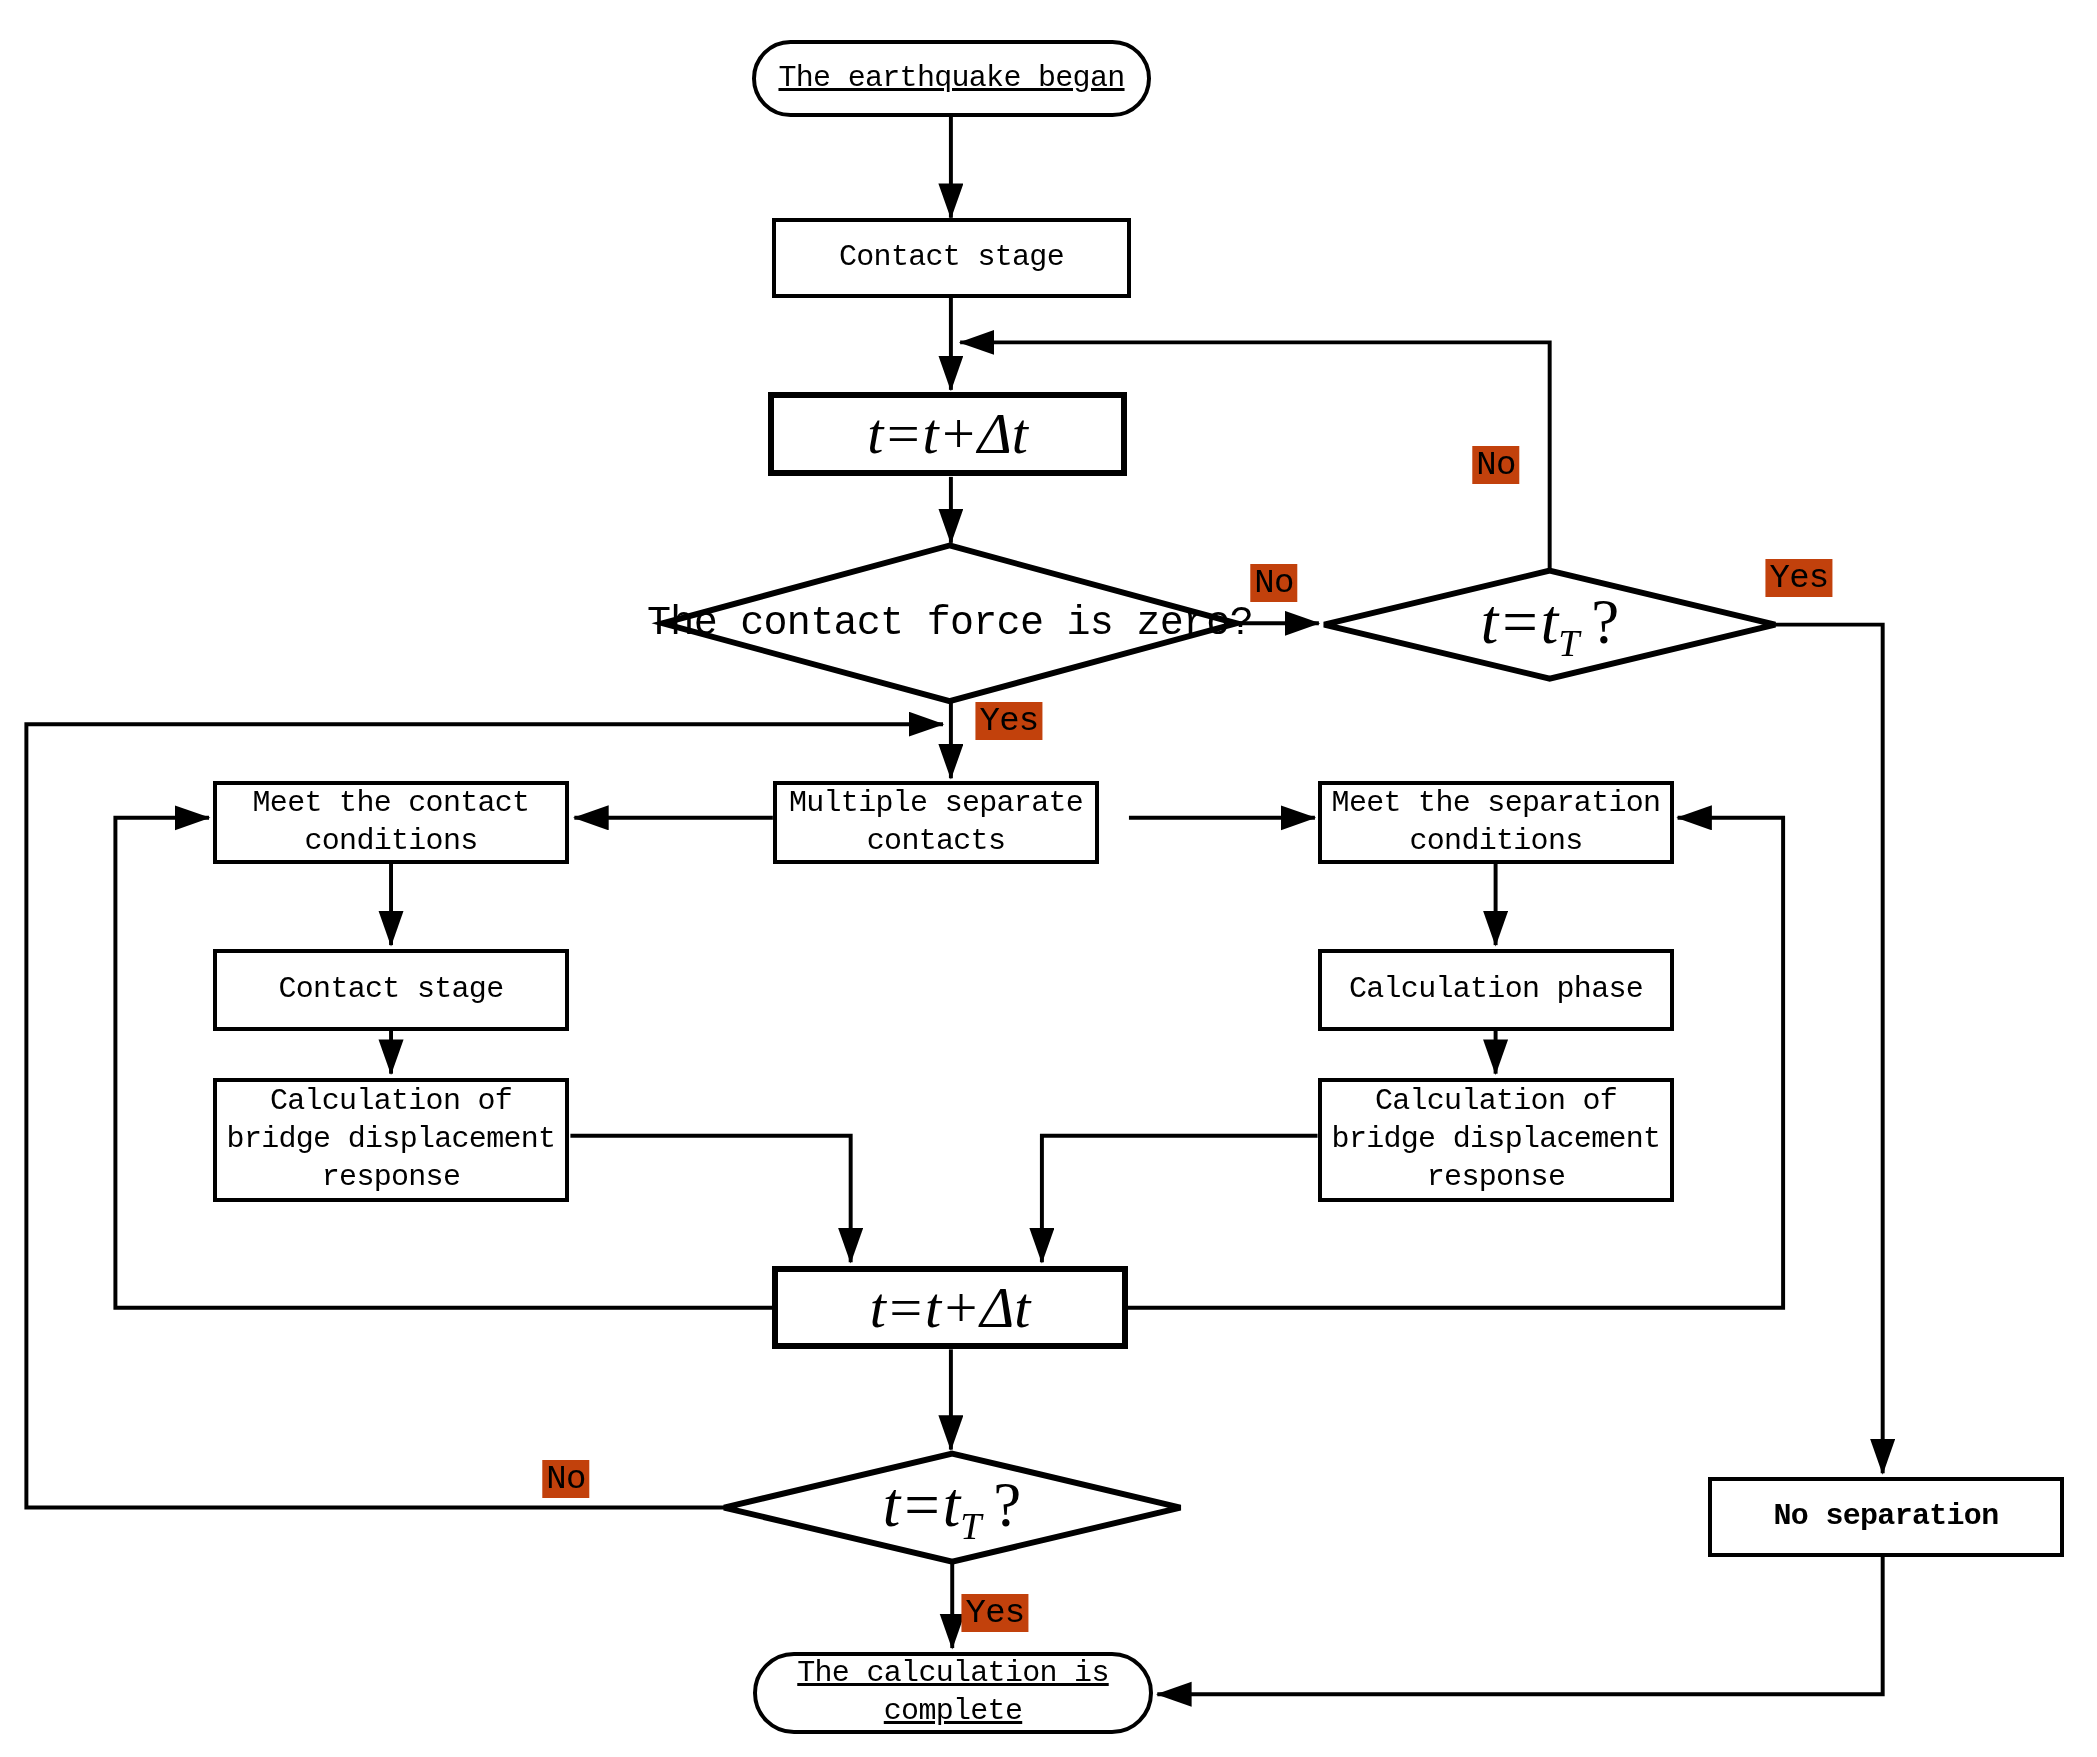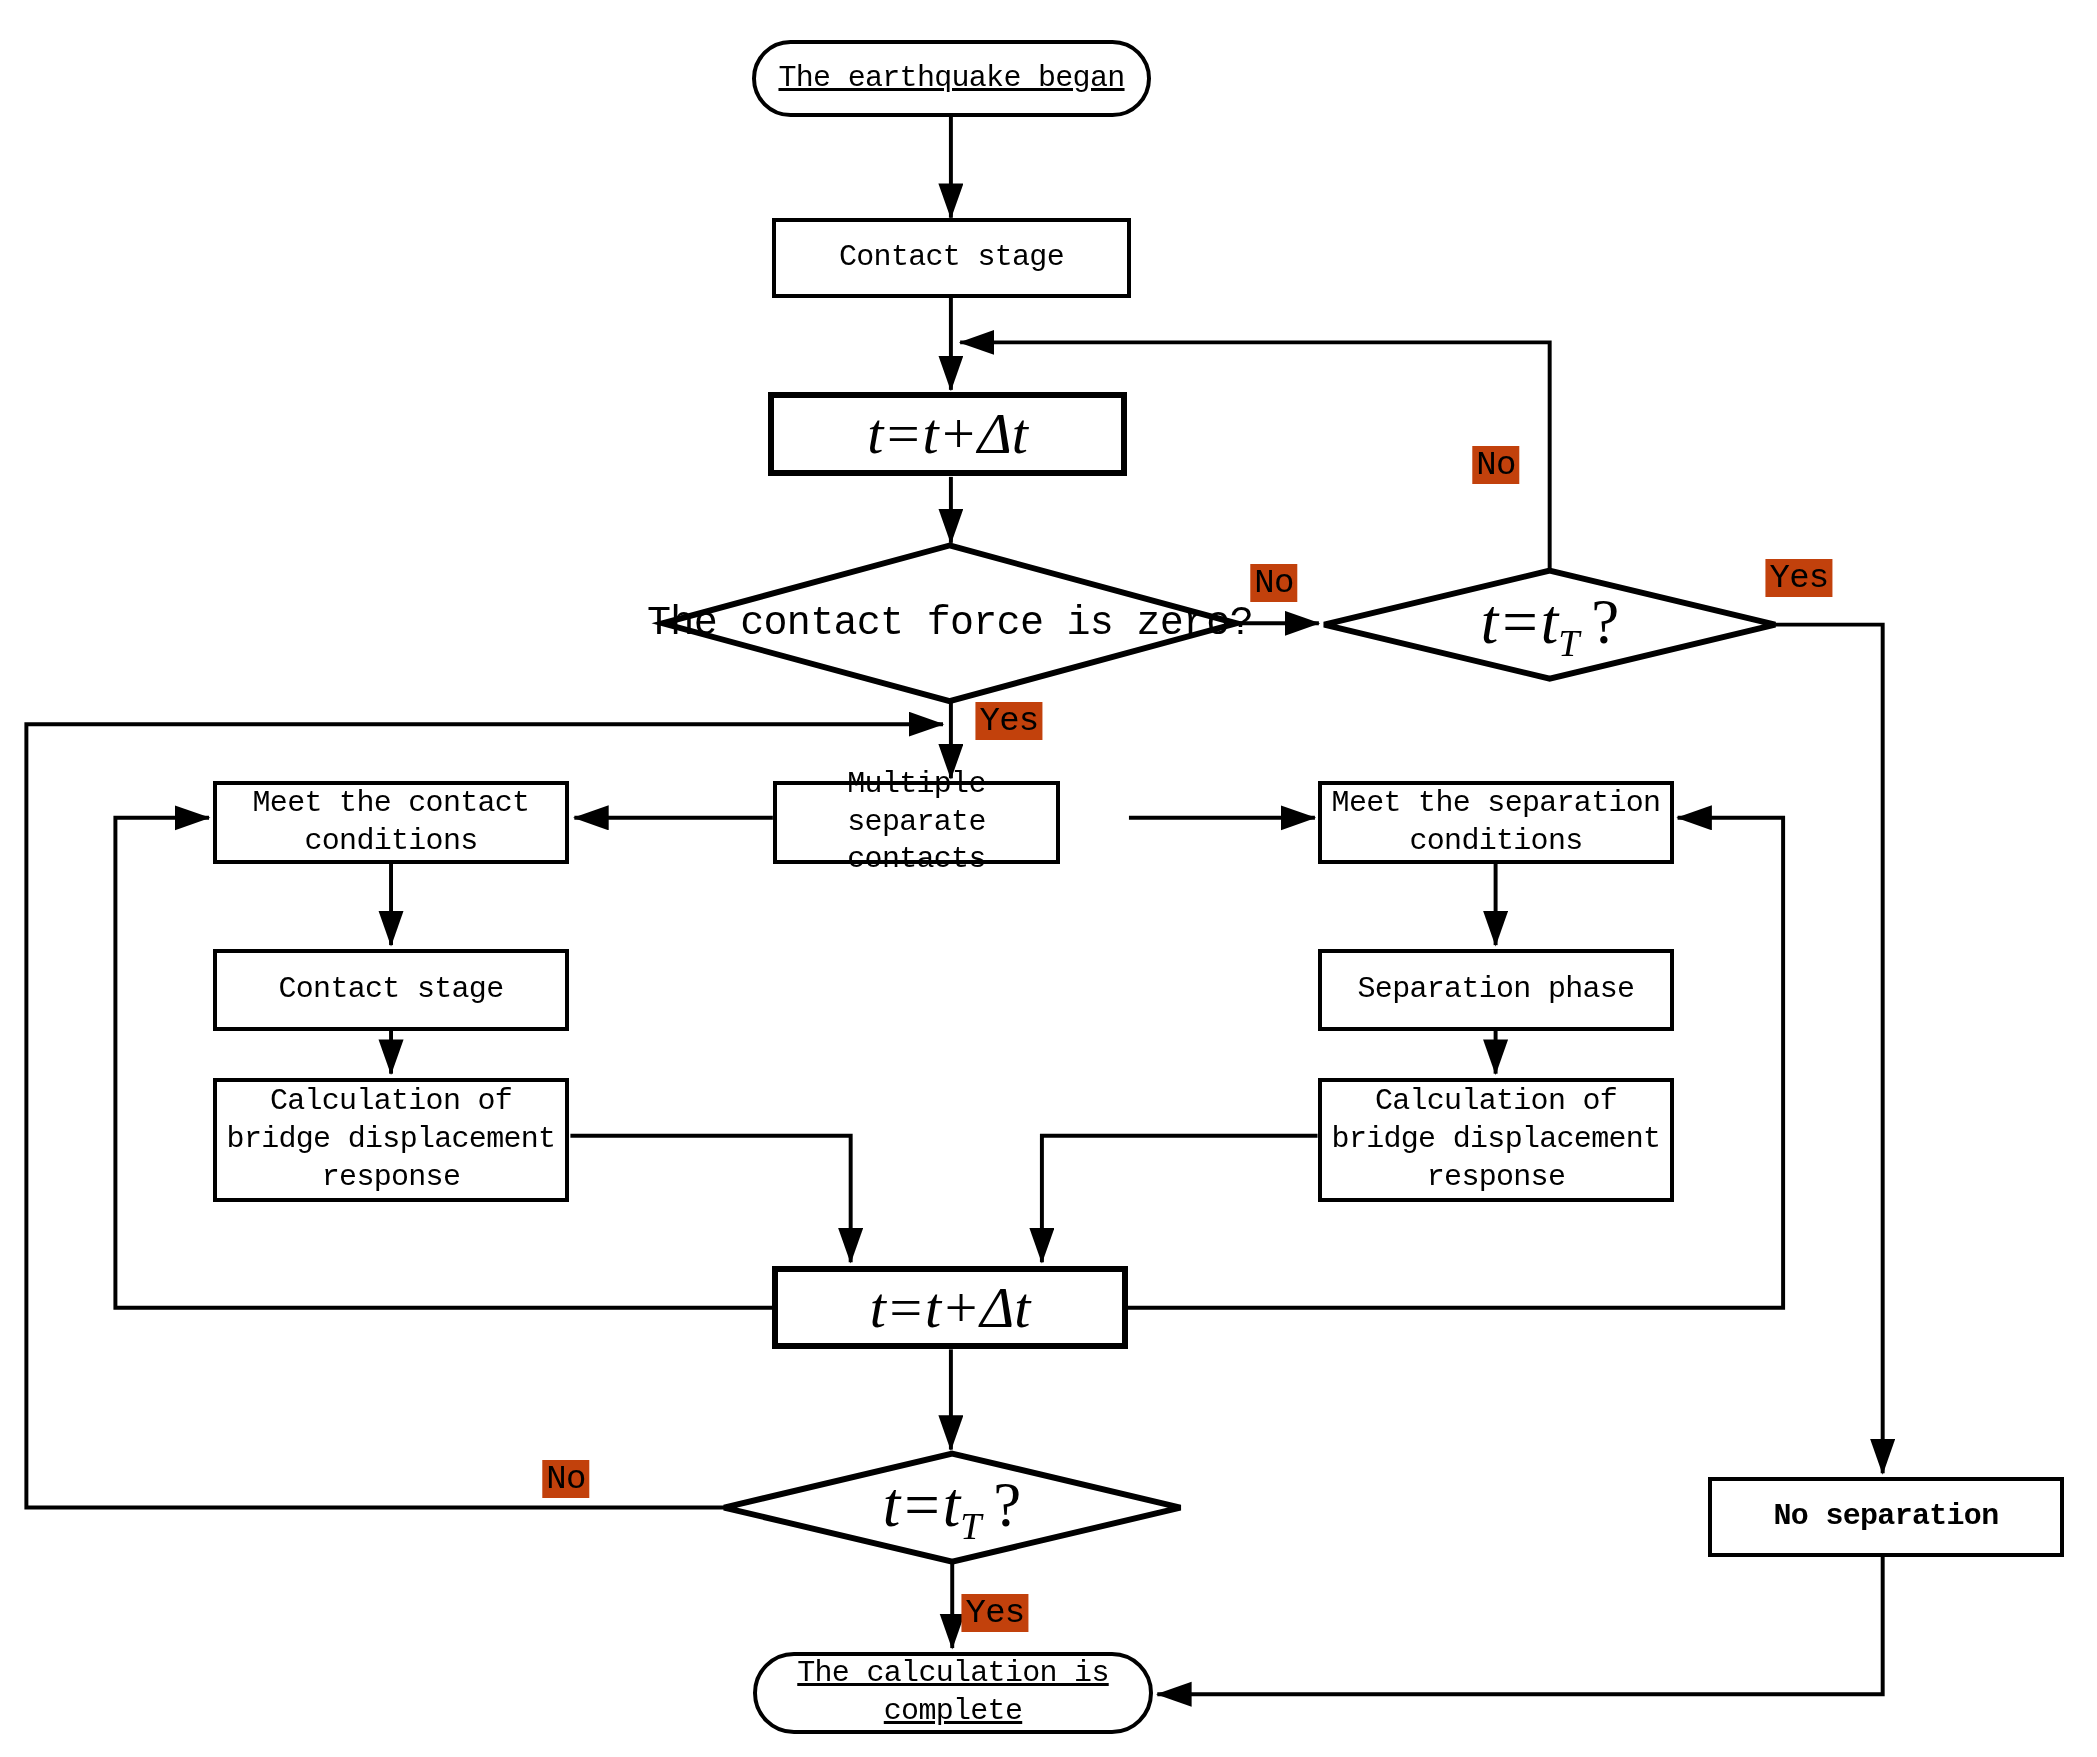--- a/index.html
+++ b/index.html
@@ -68,41 +68,41 @@
   </div>
 
   <div class="node" style="left:772px;top:218px;width:359px;height:80px;">
     <span>Contact stage</span>
   </div>
 
   <div class="node thickbox" style="left:768px;top:392px;width:359px;height:84px;">
     <span class="mathtext">t=t+Δt</span>
   </div>
 
-  <div class="node" style="left:773px;top:781px;width:287px;height:83px;">
+  <div class="node" style="left:773px;top:781px;width:326px;height:83px;">
     <span>Multiple separate</span>
     <span>contacts</span>
   </div>
 
   <div class="node" style="left:213px;top:781px;width:356px;height:83px;">
     <span>Meet the contact</span>
     <span>conditions</span>
   </div>
 
   <div class="node" style="left:1318px;top:781px;width:356px;height:83px;">
     <span>Meet the separation</span>
     <span>conditions</span>
   </div>
 
   <div class="node" style="left:213px;top:949px;width:356px;height:82px;">
     <span>Contact stage</span>
   </div>
 
   <div class="node" style="left:1318px;top:949px;width:356px;height:82px;">
-    <span>Separation phase</span>
+    <span>Calculation phase</span>
   </div>
 
   <div class="node" style="left:213px;top:1078px;width:356px;height:124px;">
     <span>Calculation of</span>
     <span>bridge displacement</span>
     <span>response</span>
   </div>
 
   <div class="node" style="left:1318px;top:1078px;width:356px;height:124px;">
     <span>Calculation of</span>

